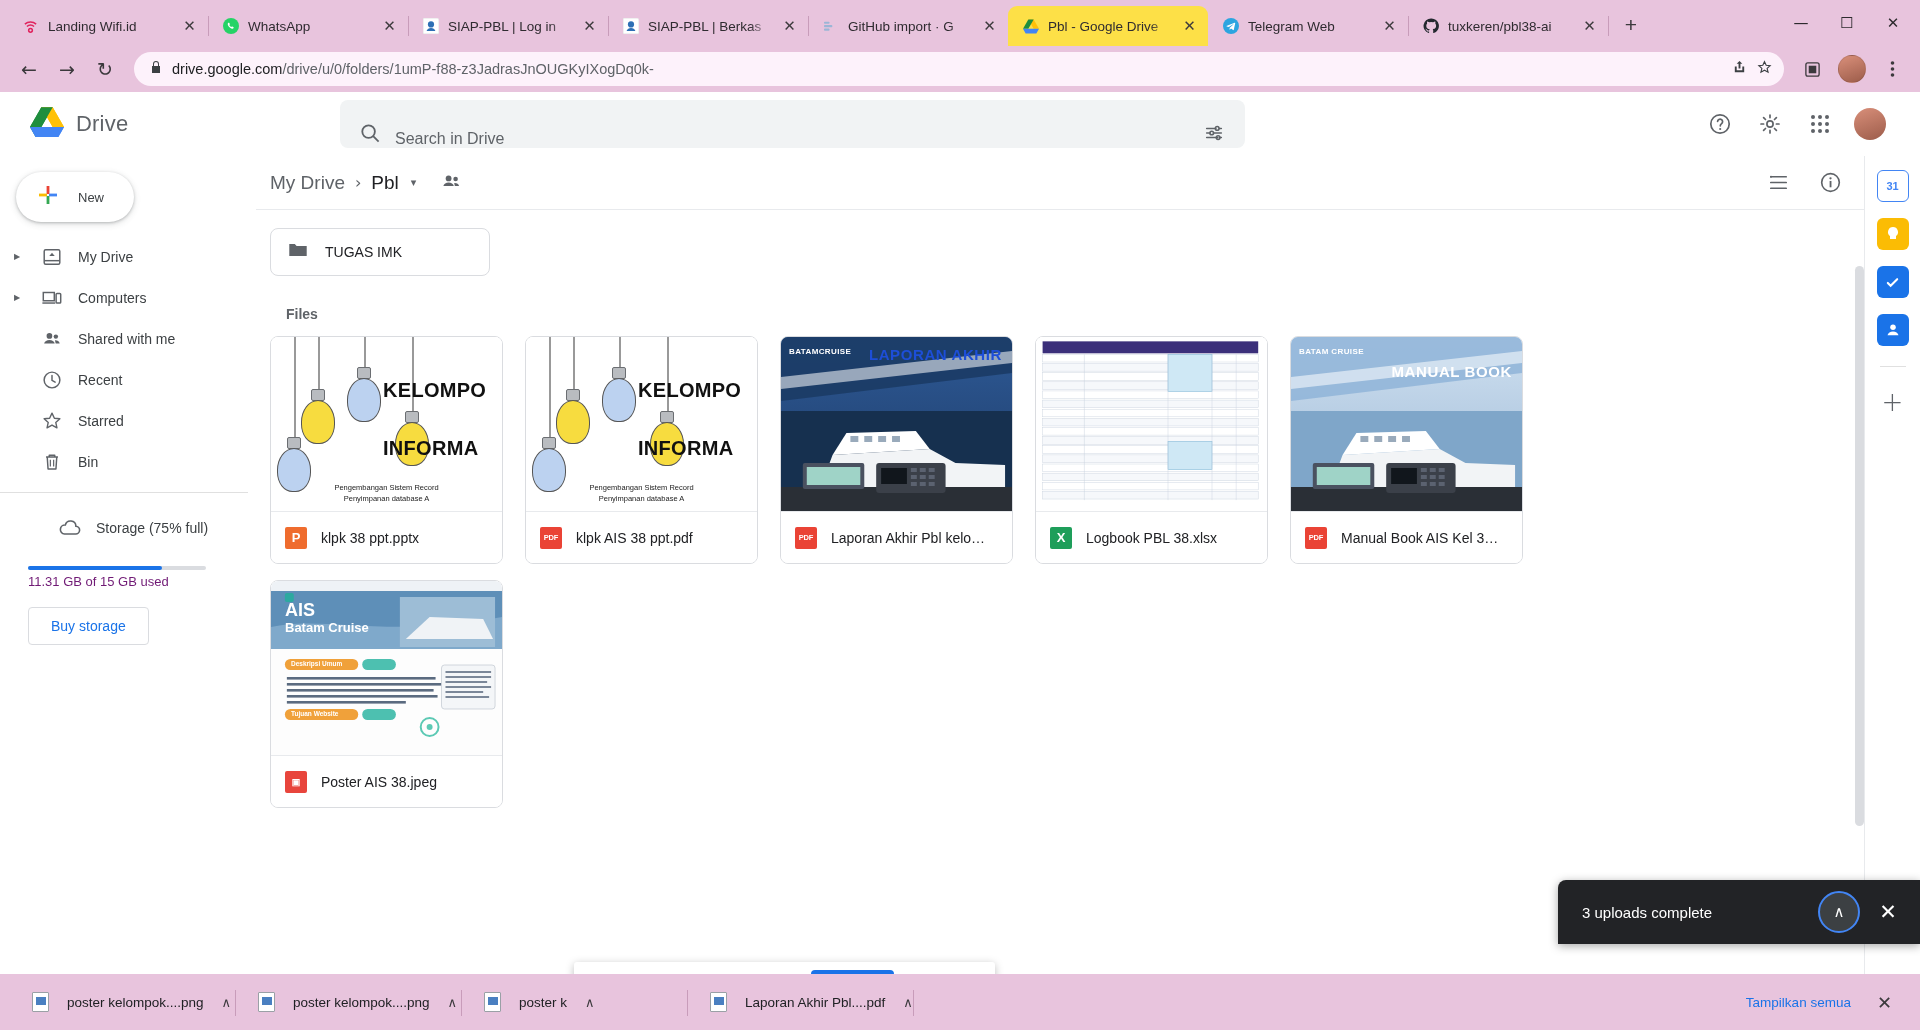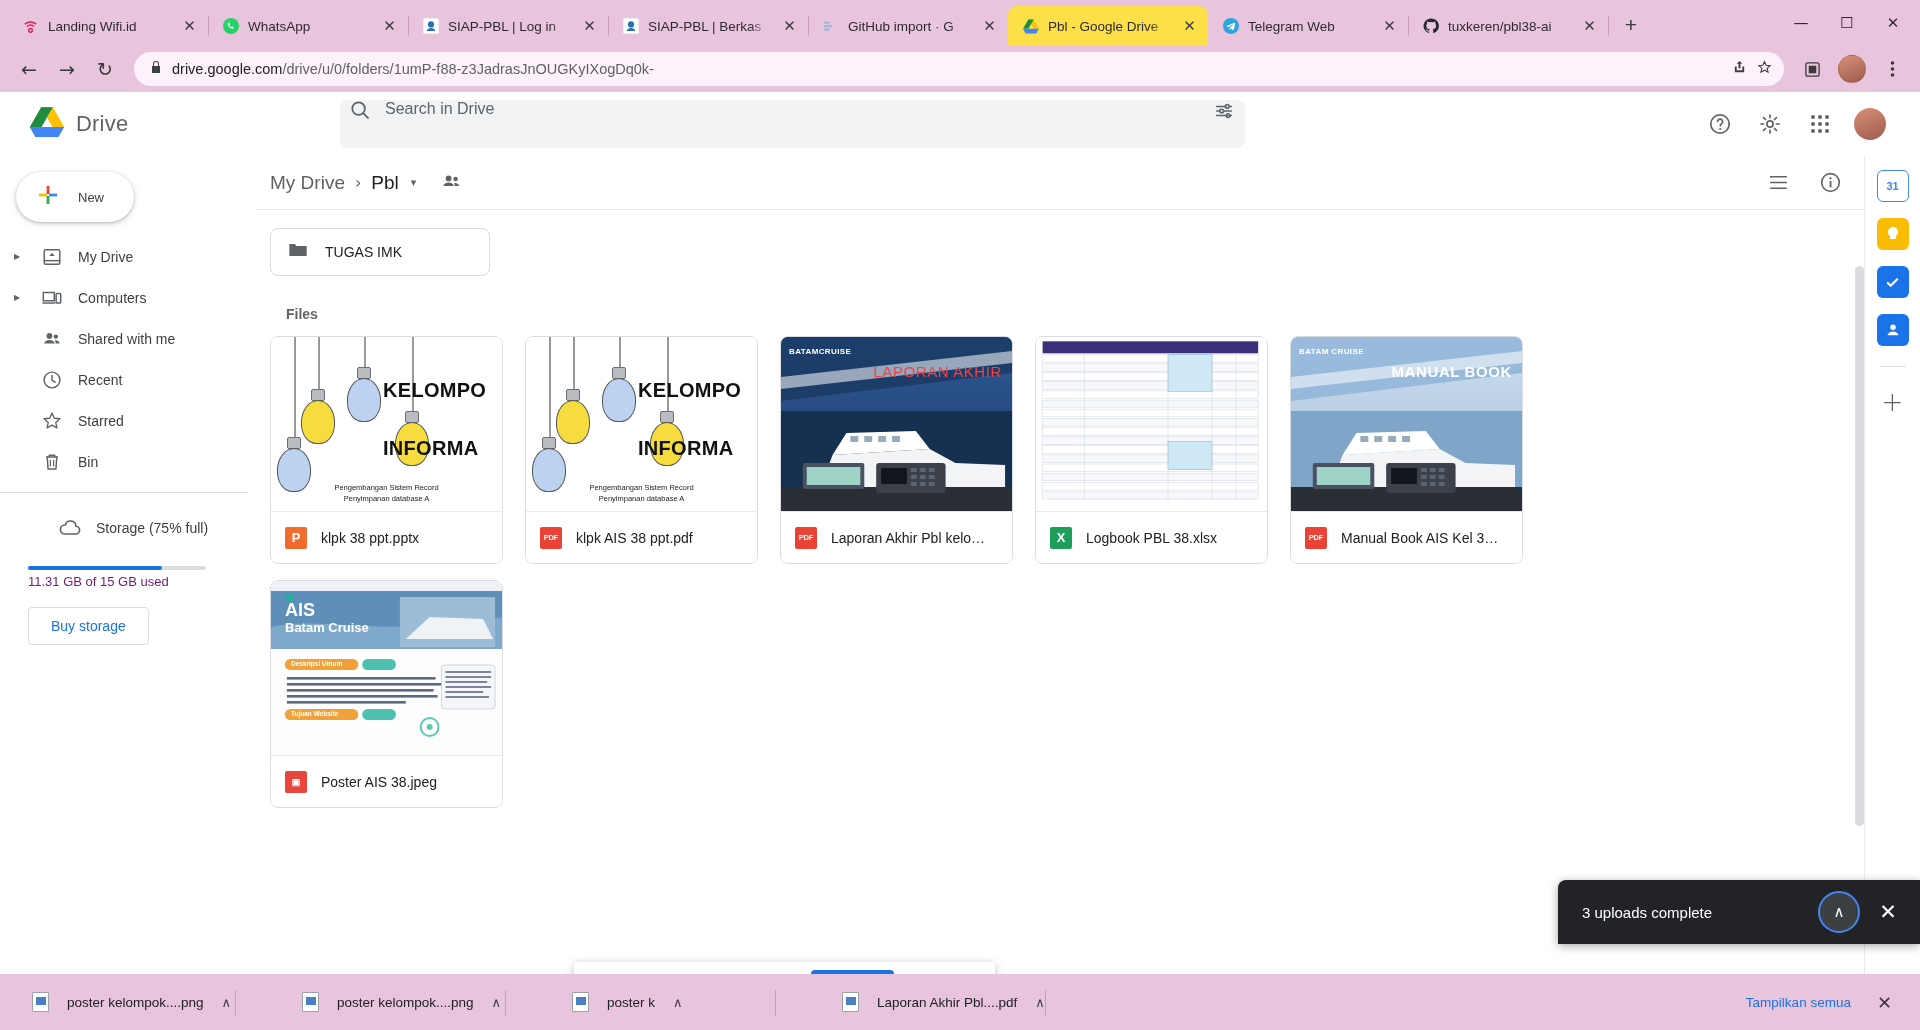--- a/index.html
+++ b/index.html
@@ -102,21 +102,21 @@
   #drive-header {
     height: 64px; display: flex; align-items: center; padding: 0 16px;
   }
   #drive-logo-area {
     width: 256px; display: flex; align-items: center; gap: 12px;
     padding-left: 14px;
   }
   #drive-wordmark { font-size: 22px; color: #5f6368; letter-spacing: .2px; }
   #search-wrap {
     width: 905px; height: 48px; background: #f1f3f4; border-radius: 8px;
-    display: flex; align-items: flex-start; padding: 0 10px; gap: 14px;
+    display: flex; align-items: flex-end; padding: 0 20px; gap: 14px;
     margin-left: 68px;
   }
   #search-wrap input {
     flex: 1; border: none; background: transparent; outline: none;
     font-size: 16px; color: #202124; font-family: "Liberation Sans", sans-serif;
   }
   #search-wrap input::placeholder { color: #5f6368; }
   #header-right {
     margin-left: auto; display: flex; align-items: center; gap: 6px;
     padding-right: 18px;
@@ -804,21 +804,21 @@
                       <rect x="140" y="138" width="6" height="4"></rect>
                       <rect x="149" y="138" width="6" height="4"></rect>
                       <rect x="131" y="145" width="6" height="4"></rect>
                       <rect x="140" y="145" width="6" height="4"></rect>
                       <rect x="149" y="145" width="6" height="4"></rect>
                     </g>
                     <rect x="22" y="126" width="62" height="26" rx="2" fill="#4a5160"></rect>
                     <rect x="26" y="130" width="54" height="18" fill="#9fd3c7"></rect>
                   </svg>
                   <div style="position:absolute;left:8px;top:10px;font-size:8px;font-weight:bold;color:#fff;letter-spacing:.4px">BATAMCRUISE</div>
-                  <div style="position:absolute;right:10px;top:26px;font-size:15px;font-weight:normal;color:#ef4444;letter-spacing:.6px">LAPORAN AKHIR</div>
+                  <div style="position:absolute;right:10px;top:9px;font-size:15px;font-weight:bold;color:#1d4ed8;letter-spacing:.6px">LAPORAN AKHIR</div>
                 </div>
               </div>
               <div class="fcard-foot">
                 <span class="ftype pdf">PDF</span>
                 <span class="fname-lbl">Laporan Akhir Pbl kelo…</span>
               </div>
             </div>
             <div class="file-card">
               <div class="thumb">
                 <div class="th-doc" style="padding:0;background:#fff"><svg width="100%" height="100%" viewBox="0 0 210 160" preserveAspectRatio="none">
@@ -976,21 +976,21 @@
   </div>
 
   <div id="share-bubble">
     <span class="pause-ico">❙❙</span>
     <span class="txt">meet.jit.si berbagi layar Anda.</span>
     <button id="stop-share-btn">Hentikan berbagi</button>
     <button id="hide-share-btn">Sembunyikan</button>
   </div>
 
   <div id="download-shelf">
-    <div id="shelf-items" style="display:flex;align-items:flex-start;gap:44px;">
+    <div id="shelf-items" style="display:flex;align-items:flex-start;">
         <div class="dl-item" style="width: 226px;">
           <span class="dl-file-ico"></span>
           <span class="dl-name">poster kelompok....png</span>
           <span class="dl-caret">∧</span>
           <span class="sep"></span>
         </div>
         <div class="dl-item" style="width: 226px;">
           <span class="dl-file-ico"></span>
           <span class="dl-name">poster kelompok....png</span>
           <span class="dl-caret">∧</span>

